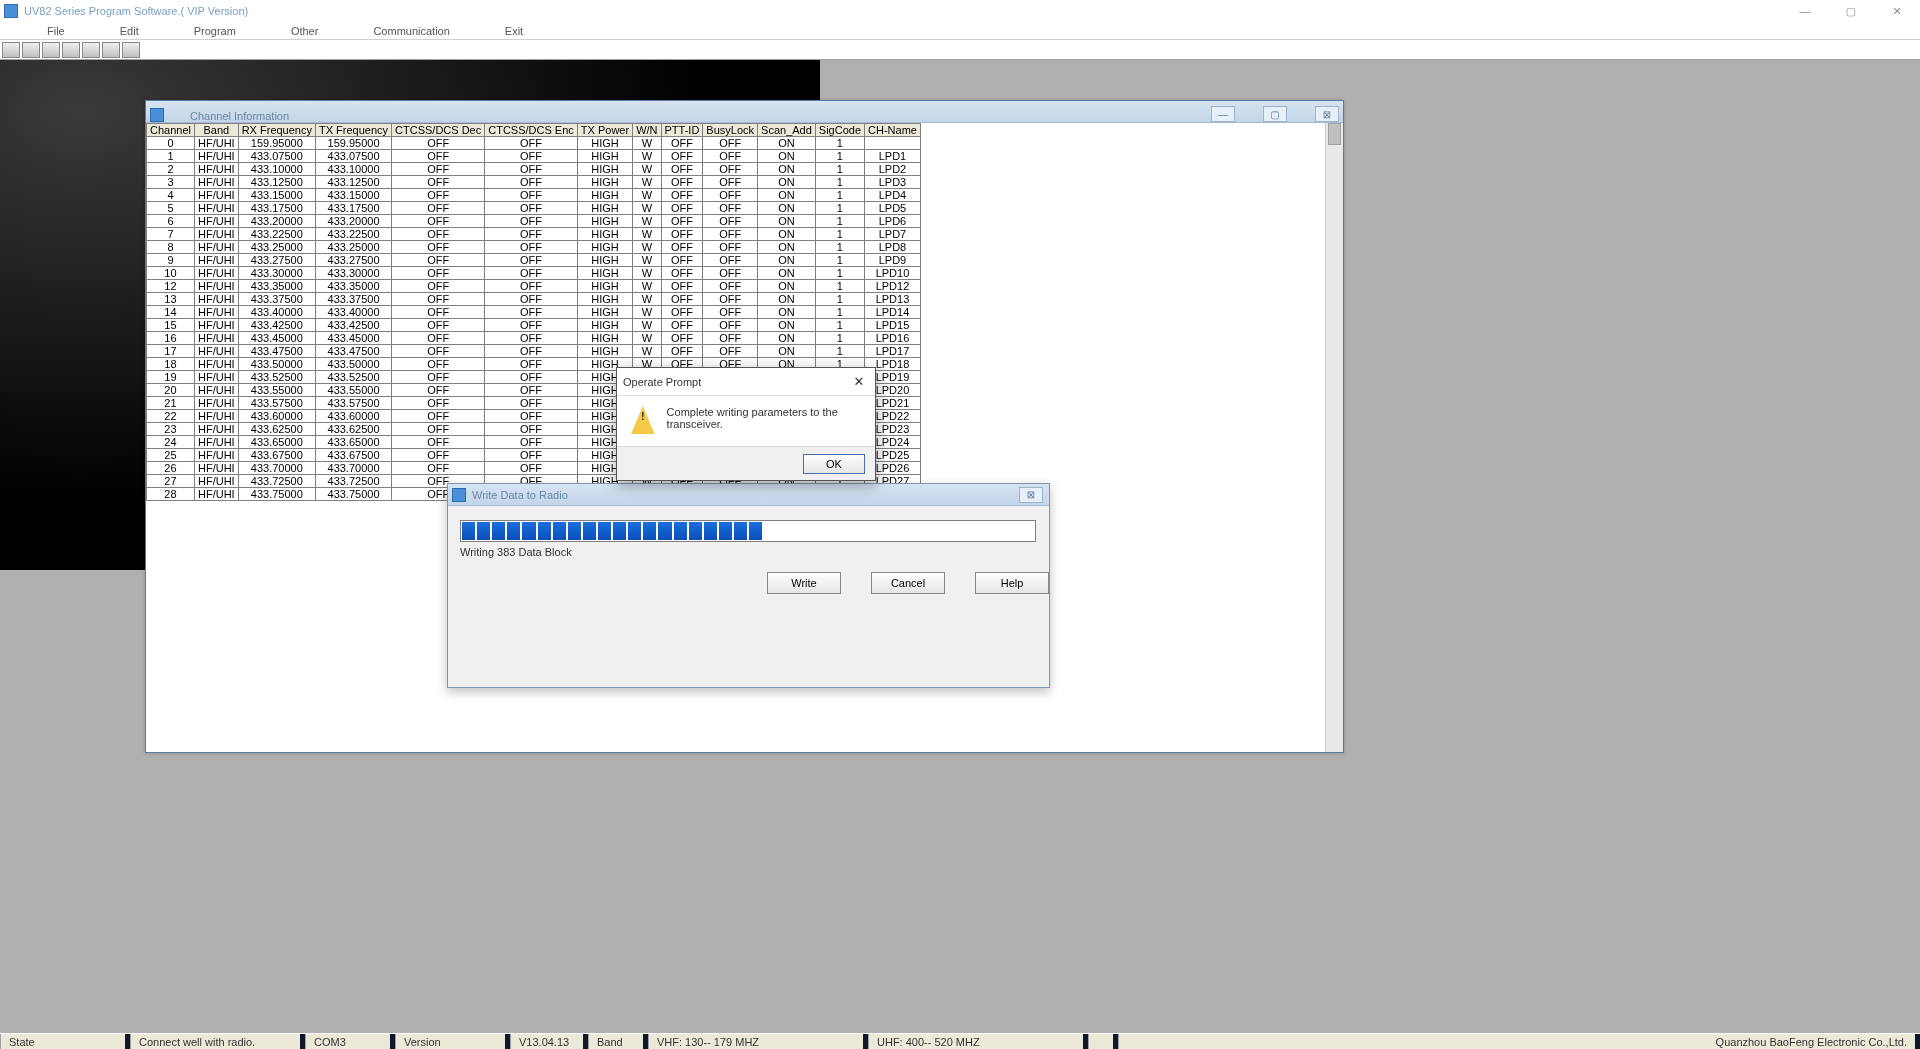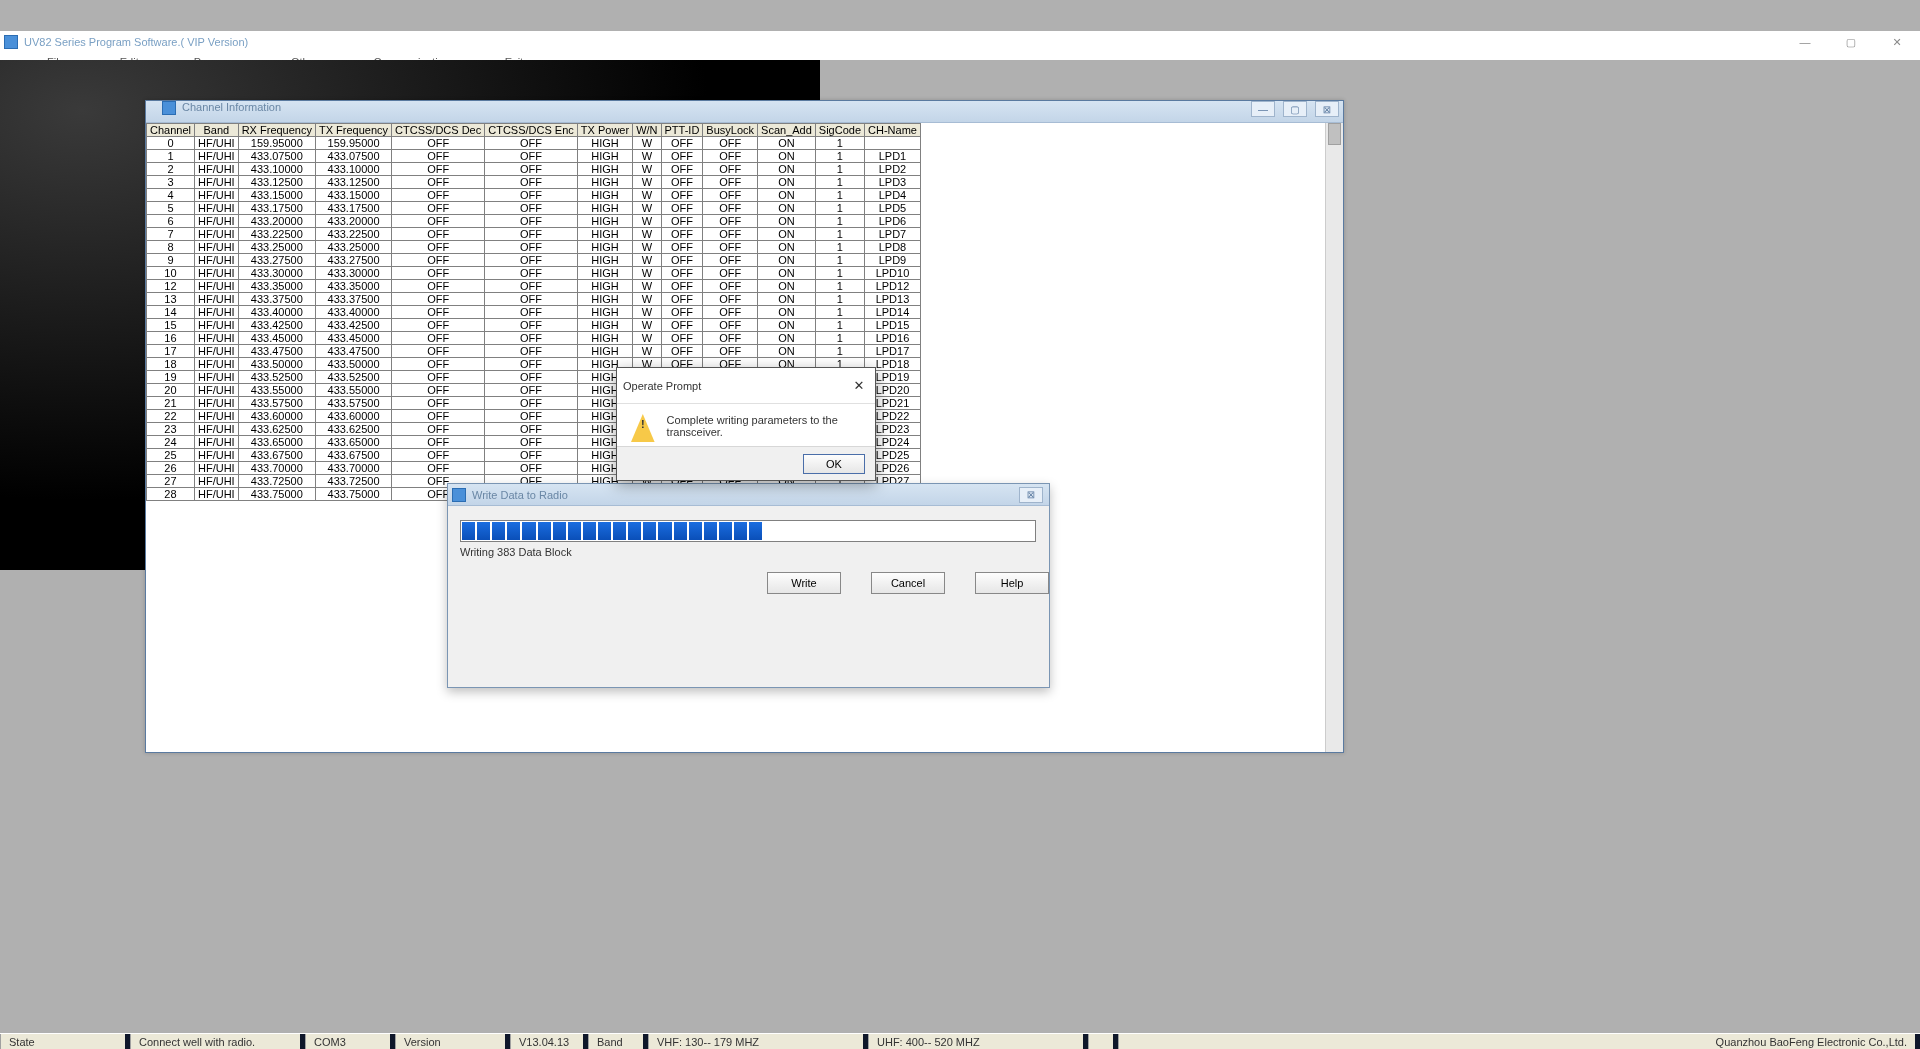--- a/index.html
+++ b/index.html
@@ -13,21 +13,20 @@
     position: relative;
   }
   
   .titlebar {
     height: 22px;
     background: #fff;
     display: flex;
     align-items: center;
     padding-left: 4px;
     color: #7aa0c4;
-    margin-top: 31px;
   }
   .titlebar .icon { width:14px;height:14px;background:#4a90d9;display:inline-block;margin-right:6px;border:1px solid #2b6db3;}
   .titlebar .spacer { flex:1; }
   .winctrl { display:flex; }
   .winctrl div { width:46px;height:22px;display:flex;align-items:center;justify-content:center;color:#8a8a8a;}
   
   .menubar {
     height: 18px;
     background: #fff;
     display:flex;
@@ -67,23 +66,24 @@
     position:absolute;
     left:145px; top:40px;
     width:1199px; height:653px;
     background:#fff;
     border:1px solid #5a7aa0;
     box-shadow:0 0 4px rgba(0,0,0,.2);
   }
   .chwin .chtitle {
     height:22px;
     background:linear-gradient(#d6e4f2,#c3d5e8);
-    display:flex;align-items:flex-start;padding-left:16px;
+    display:flex;align-items:flex-end;padding-left:4px;
     color:#6a87a5;
     border-bottom:1px solid #a7bcd4;
+    gap:20px;
   }
   .chwin .chtitle .icon{width:14px;height:14px;background:#4a90d9;border:1px solid #2b6db3;margin-right:6px;}
   .chwin .chtitle .spacer{flex:1;}
   .chwin .chtitle .wbtn{width:24px;height:16px;border:1px solid #9fb4cc;background:#e7eff8;margin-left:4px;display:flex;align-items:center;justify-content:center;font-size:10px;color:#5a7aa0;margin-right:4px;}
   .tablewrap { position:absolute;top:22px;left:0;right:18px;bottom:0;overflow:hidden;}
   .vscroll { position:absolute;top:22px;right:0;width:18px;bottom:0;background:#e9e9e9;border-left:1px solid #ccc;}
   .vscroll .thumb{position:absolute;top:0;left:2px;right:2px;height:22px;background:#c0c0c0;border:1px solid #a0a0a0;}
   table.chtable { border-collapse:collapse; font-size:11px; width:585px;}
   table.chtable th, table.chtable td {
     border:1px solid #808080;
@@ -133,21 +133,21 @@
   .prompt {
     position:absolute;
     left:616px;top:307px;
     width:260px;height:114px;
     background:#fff;
     border:1px solid #555;
     box-shadow:0 4px 14px rgba(0,0,0,.35);
     z-index:10;
   }
   .prompt .pt{
-    height:36px;background:#fff;border-bottom:1px solid #e0e0e0;
+    height:28px;background:#fff;border-bottom:1px solid #e0e0e0;
     display:flex;align-items:center;padding:0 6px;font-size:11px;color:#333;
   }
   .prompt .pt .spacer{flex:1;}
   .prompt .pt .x{width:20px;text-align:center;font-size:13px;color:#333;}
   .prompt .body{display:flex;padding:10px 14px 0 14px;}
   .prompt .warn{
     width:28px;height:28px;margin-right:12px;
     background:conic-gradient(#f7c948 0 100%);
     clip-path:polygon(50% 0,100% 100%,0 100%);
     position:relative;

